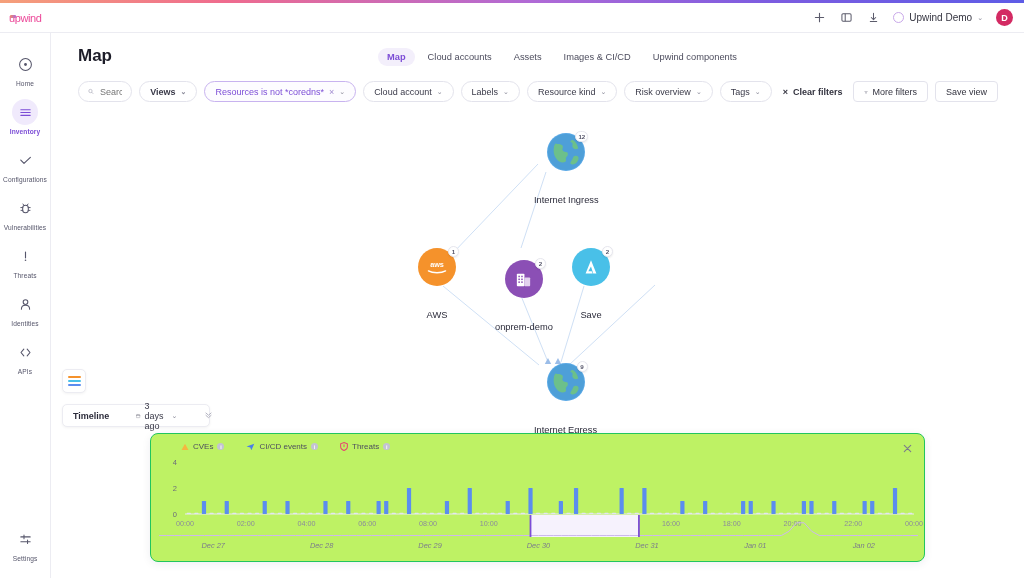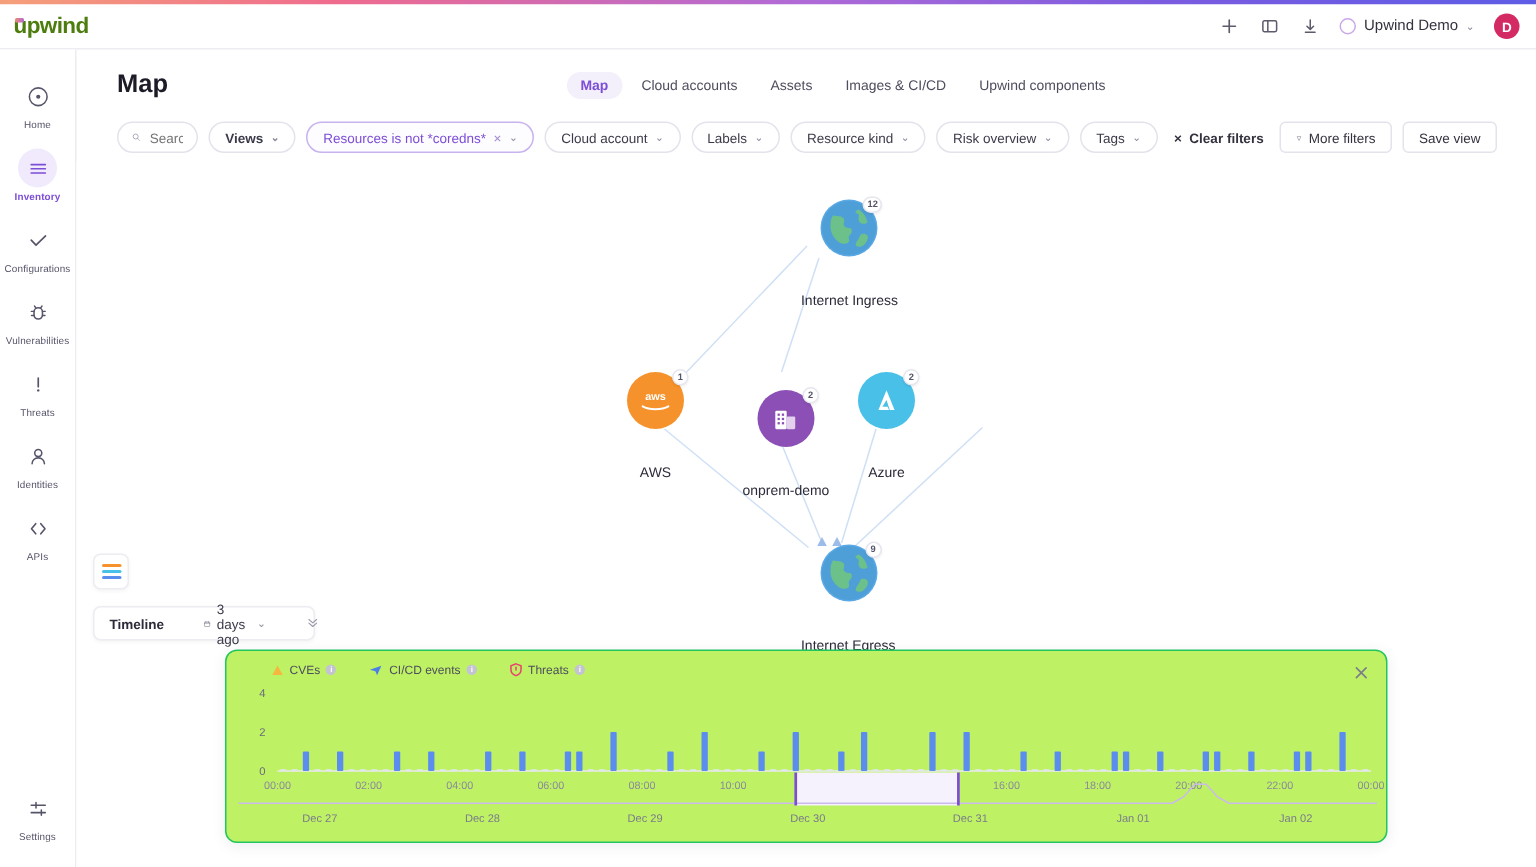--- a/index.html
+++ b/index.html
@@ -19,21 +19,21 @@
   }
 
   
   .global-header {
     position: absolute; top: 3px; left: 0; width: 1024px; height: 30px;
     background: #fff; border-bottom: 1px solid #ececf2;
     display: flex; align-items: center;
   }
   .brand {
     width: 52px; padding-left: 9px;
-    font-size: 15px; font-weight: 700; letter-spacing: -0.4px; color: #4d7c0f;
+    font-size: 11px; font-weight: 400; letter-spacing: -0.4px; color: #ec4899;
     position: relative; white-space: nowrap;
   }
   .brand .umark {
     position: absolute; left: 10px; top: 3px; width: 6px; height: 3px;
     background: linear-gradient(90deg,#f08a6d,#b06ad6); border-radius: 1px;
   }
   .header-right {
     margin-left: auto; display: flex; align-items: center; gap: 13px;
     padding-right: 11px; font-size: 10px; color: #5b5b6b;
   }
@@ -189,21 +189,21 @@
     width: 7px; height: 7px; border-radius: 50%; background: #c3c3d2;
     color: #fff; font-size: 5.4px; display: flex; align-items: center; justify-content: center;
     font-weight: 700;
   }
   .tl-close {
     position: absolute; right: 10px; top: 8px; width: 13px; height: 13px;
     display: flex; align-items: center; justify-content: center;
     color: #7b7b8c; font-size: 9px; cursor: pointer; border-radius: 3px;
   }
   .chart-wrap { position: absolute; left: 0; top: 24px; width: 775px; height: 72px; }
-  .range-wrap { position: absolute; left: 0; bottom: 4px; width: 775px; height: 46px; }
+  .range-wrap { position: absolute; left: 0; bottom: 4px; width: 775px; height: 46px; font-style: italic; }
 
   .axis-label { font-size: 7.2px; fill: #8b8b9b; font-family: "Liberation Sans", sans-serif; }
   .axis-label-y { font-size: 7.5px; fill: #6b6b7b; font-family: "Liberation Sans", sans-serif; }
   .range-label { font-size: 7.4px; fill: #7b7b8c; font-family: "Liberation Sans", sans-serif; }
 </style>
 </head>
 <body>
 
 <div id="app">
 
@@ -450,21 +450,21 @@
       <div class="node-label">onprem-demo</div>
     </div>
 
     <div class="node" style="left:521px; top:140px;">
       <div class="node-circle" style="width:38px;height:38px;background:#49c0e8;">
         <svg width="20" height="20" viewBox="0 0 20 20">
           <path d="M10 3.2L15.4 16.4H12.2L10 9.6 7.3 14.2h3.4l1 2.2H4.6z" fill="#fff"></path>
         </svg>
         <div class="node-badge">2</div>
       </div>
-      <div class="node-label">Azure</div>
+      <div class="node-label">Save</div>
     </div>
 
 
     <div class="node" style="left:483px; top:255px;">
       <div class="node-circle" style="width:38px;height:38px;background:#5aa9e6;">
         <svg width="38" height="38" viewBox="0 0 40 40">
           <circle cx="20" cy="20" r="19" fill="#4e9fd8"></circle>
           <path d="M9 11c3 1 5 0 7 2s-1 4 1 6 5 0 5 3-3 3-2 6-4 4-7 2-6-6-6-11 1-7 2-8z" fill="#6cc08a"></path>
           <path d="M27 7c3 2 5 5 6 9-2 2-5 1-6-1s1-4-1-5-2-2 1-3z" fill="#6cc08a"></path>
           <path d="M30 24c2 0 4 1 3 4s-4 6-7 5 0-4 1-6 1-3 3-3z" fill="#6cc08a"></path>

